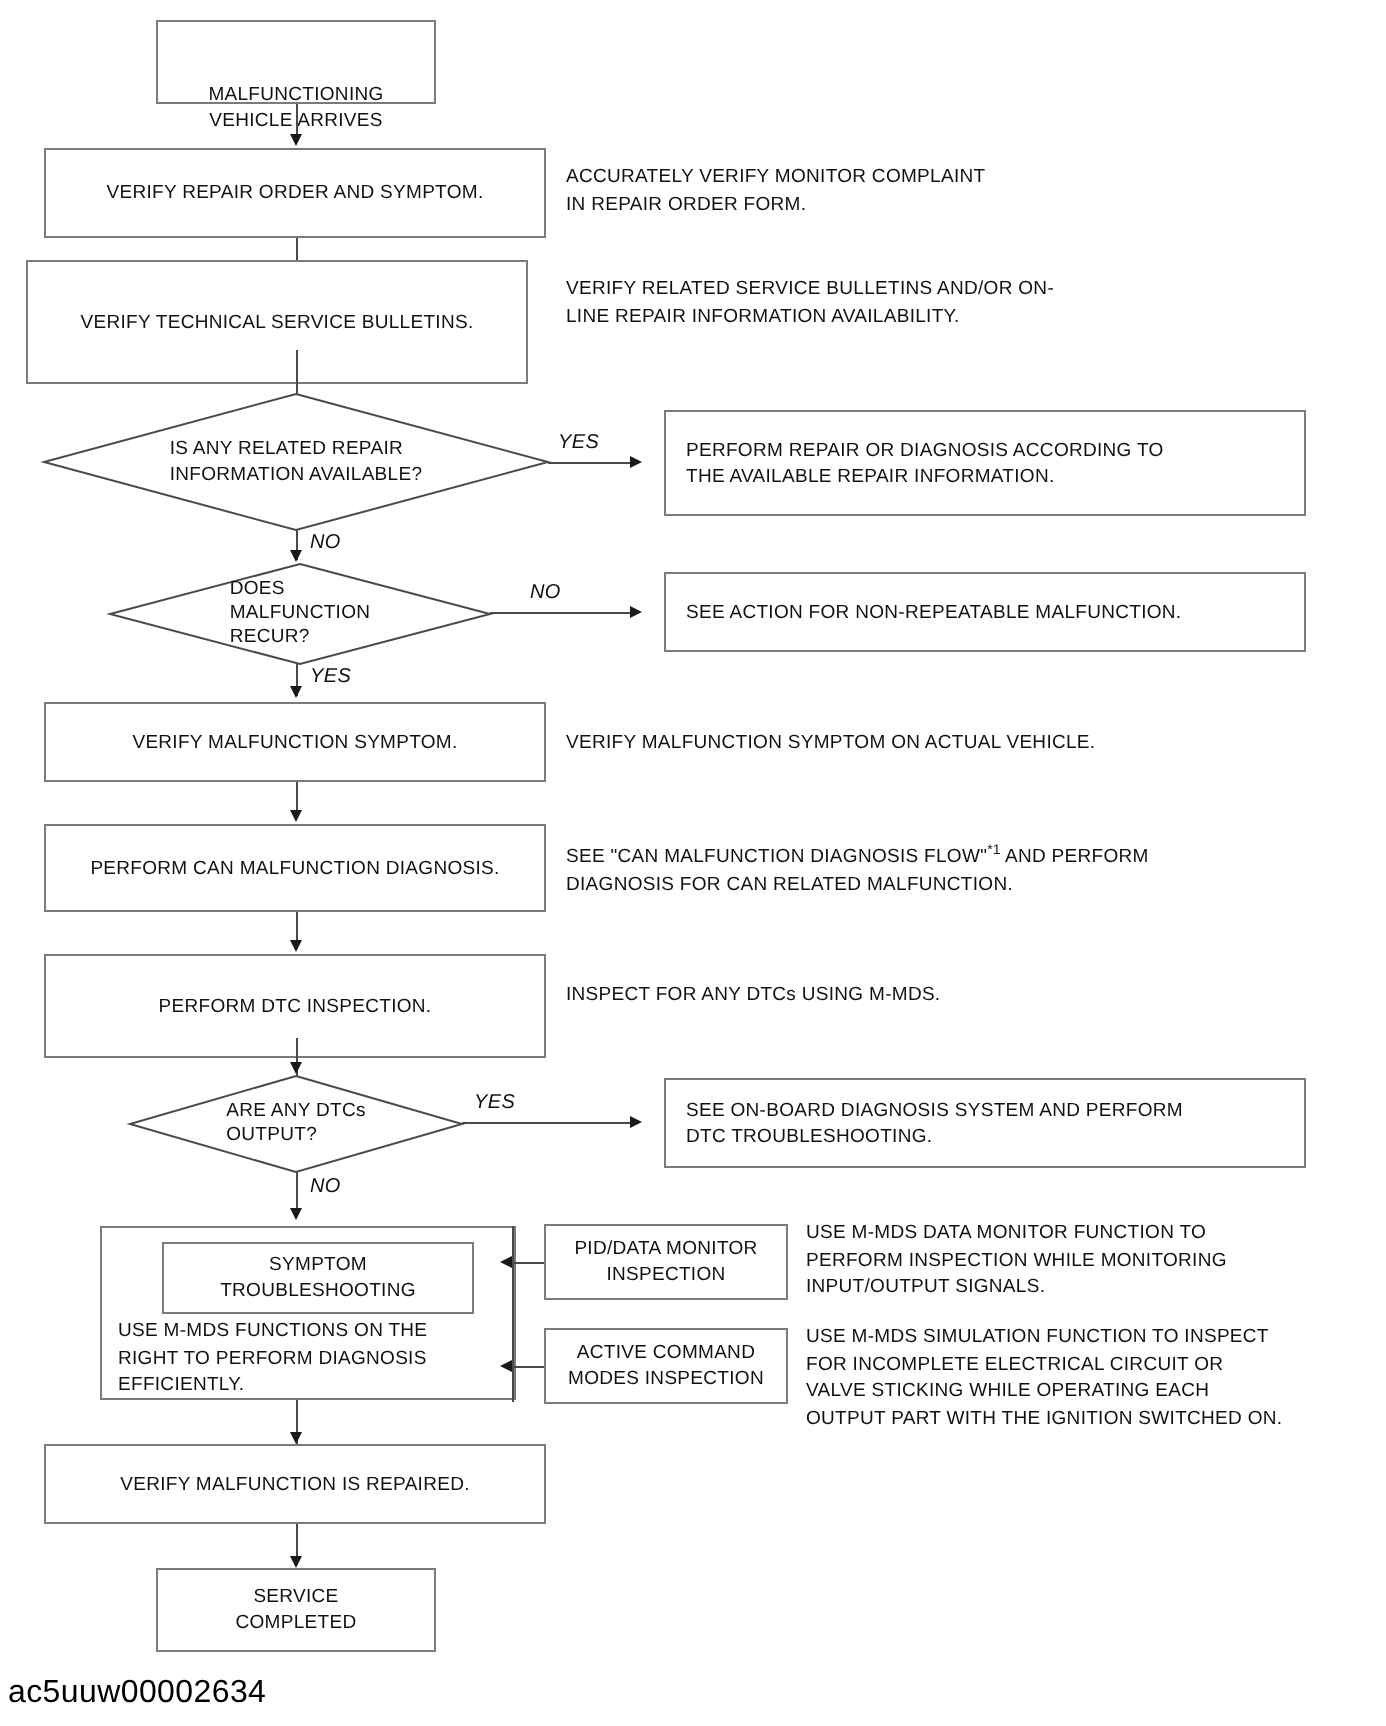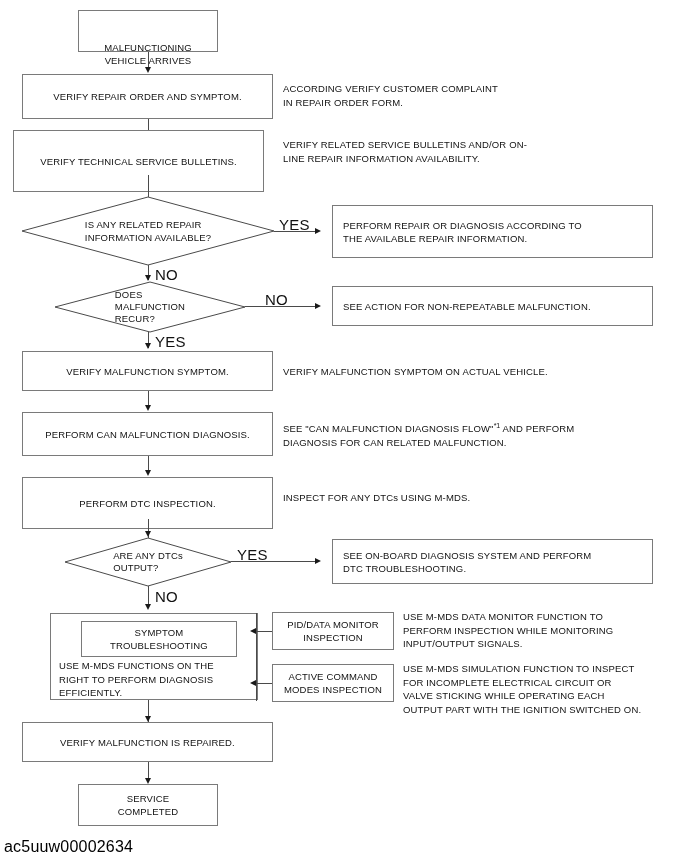--- a/index.html
+++ b/index.html
@@ -76,23 +76,24 @@
     position: absolute;
     font-size: 9.5px;
     line-height: 13.5px;
     letter-spacing: 0.15px;
     color: #111111;
     text-align: left;
     white-space: pre-line;
   }
   .edge-label {
     position: absolute;
-    font-size: 15px;
+    font-size: 10px;
     letter-spacing: 0.2px;
     color: #111111;
+    font-style: italic;
   }
   
   .vline {
     position: absolute;
     width: 1px;
     background: #4a4a4a;
   }
   .hline {
     position: absolute;
     height: 1px;
@@ -145,21 +146,21 @@
     <span style="white-space:pre-line;margin-top:46px;">MALFUNCTIONING
 VEHICLE ARRIVES</span>
   </div>
 
   <div class="vline" style="left:148px; top:52px; height:18px;"></div>
   <div class="arrow-down" style="left:144.5px; top:67px;"></div>
 
   <div class="box" style="left:22px; top:74px; width:251px; height:45px;">
     <span>VERIFY REPAIR ORDER AND SYMPTOM.</span>
   </div>
-  <div class="annot" style="left:283px; top:82px; width:400px;">ACCORDING VERIFY CUSTOMER COMPLAINT
+  <div class="annot" style="left:283px; top:82px; width:400px;">ACCURATELY VERIFY MONITOR COMPLAINT
 IN REPAIR ORDER FORM.</div>
 
   <div class="vline" style="left:148px; top:119px; height:17px;"></div>
   <div class="arrow-down" style="left:144.5px; top:133px;"></div>
 
   <div class="box" style="left:13px; top:130px; width:251px; height:62px;">
     <span>VERIFY TECHNICAL SERVICE BULLETINS.</span>
   </div>
   <div class="annot" style="left:283px; top:138px; width:400px;">VERIFY RELATED SERVICE BULLETINS AND/OR ON-
 LINE REPAIR INFORMATION AVAILABILITY.</div>

